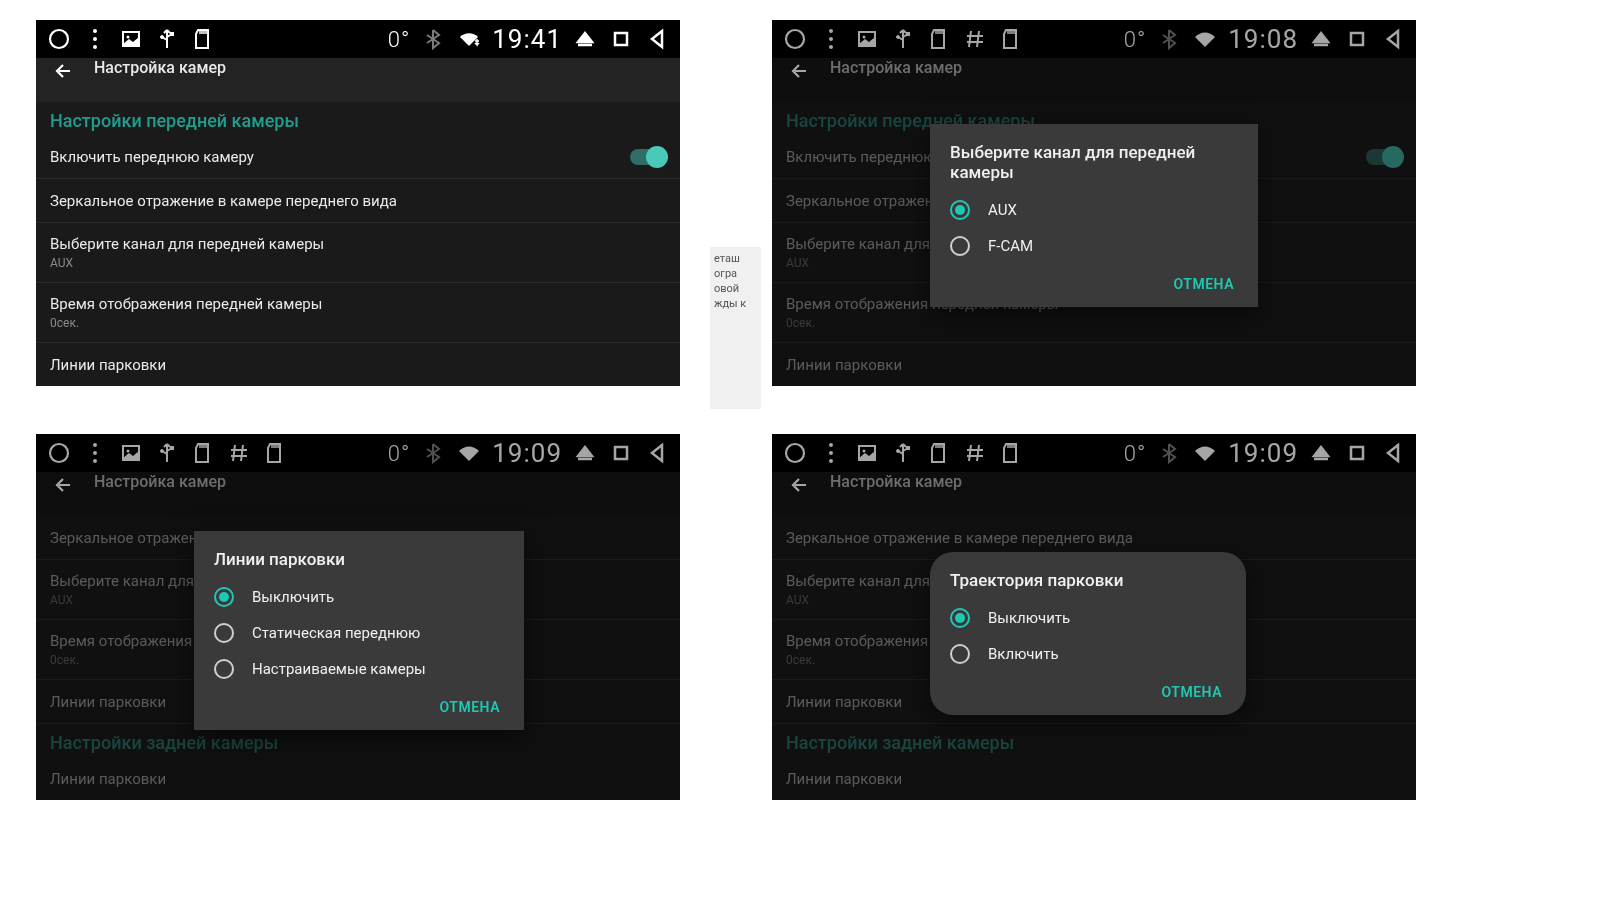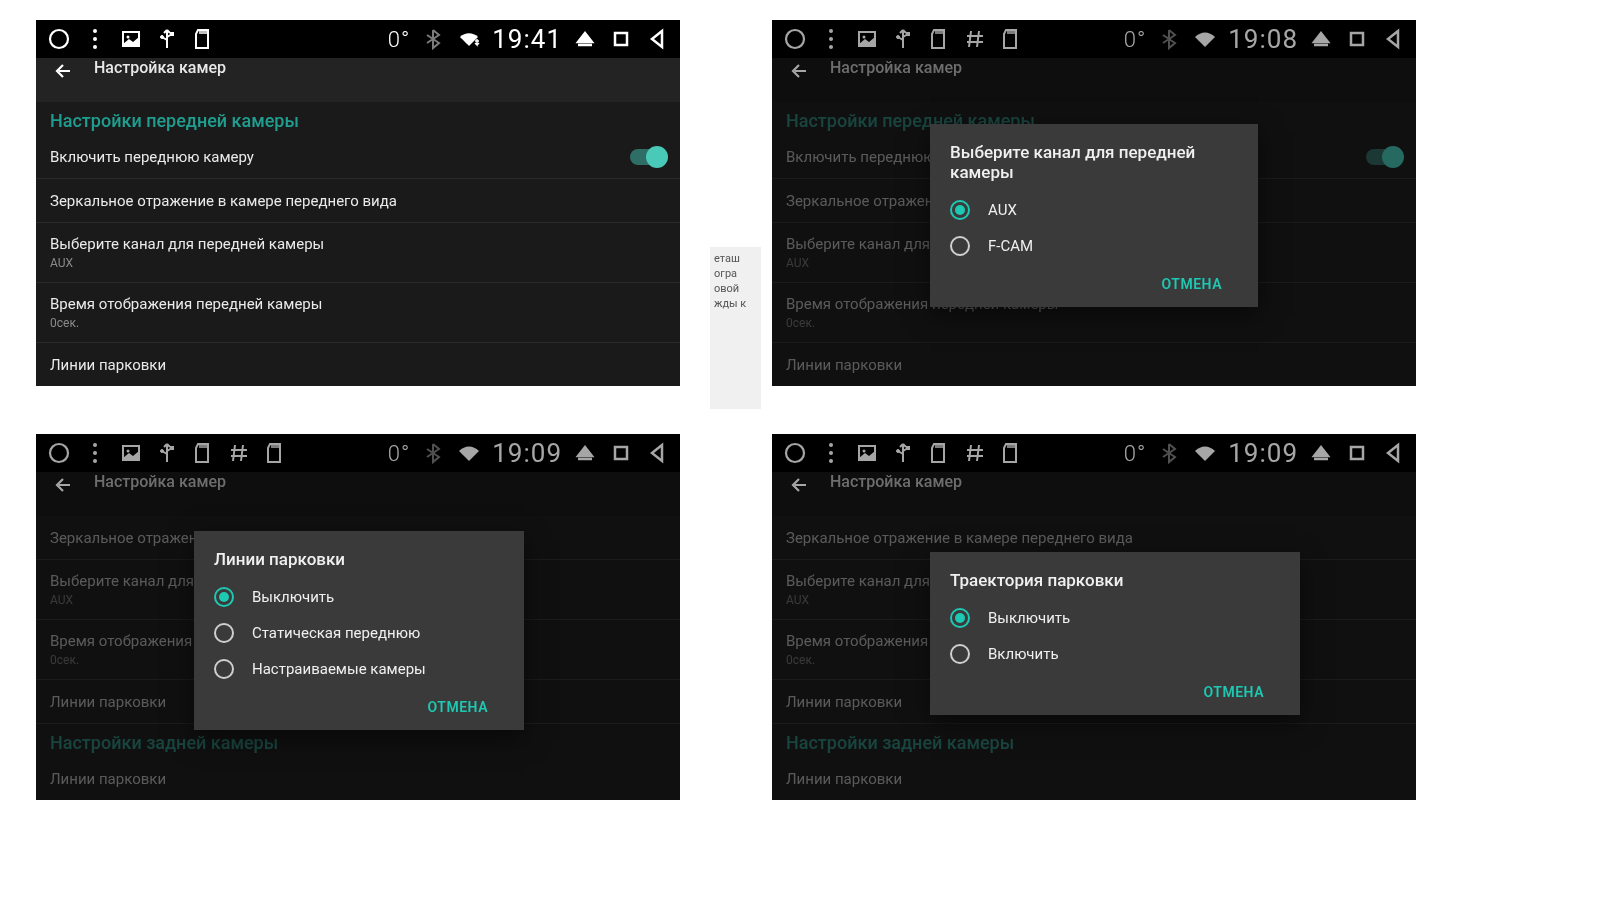--- a/index.html
+++ b/index.html
@@ -92,21 +92,21 @@
     padding: 8px 20px;
     font-size:15px;
   }
   .rad {
     width:20px; height:20px; border-radius:50%;
     border:2px solid #cfcfcf;
     display:flex; align-items:center; justify-content:center;
   }
   .rad.on { border-color:#1ec9b4; }
   .rad.on:after{ content:""; width:10px; height:10px; border-radius:50%; background:#1ec9b4;}
-  .dact { text-align:right; padding: 10px 36px 4px;}
+  .dact { text-align:right; padding: 10px 24px 4px;}
   .dact span { color:#1ec9b4; font-size:14px; font-weight:600; letter-spacing:.5px;}
   .frag {
     position:absolute;
     background:#f0f0f0; color:#555;
     font-size:11px; line-height:15px;
     padding:4px;
     text-align:left;
   }
 </style>
 </head>
@@ -603,21 +603,21 @@
   <div class="sect dim">Настройки задней камеры</div>
   <div class="row dim">
     <div class="txt">
         <div class="pri">Линии парковки</div>
       </div>
   </div>
   <div class="row dim">
     
   </div>
   <div class="overlay"></div>
-  <div class="dialog" style="left:158px; top:118px; width:370px;">
+  <div class="dialog" style="left:158px; top:118px; width:316px;border-radius:23px;">
     <div class="dtitle">Траектория парковки</div>
     <div class="opt">
         <span class="rad on"></span>
         <span>Выключить</span>
       </div>
     <div class="opt">
         <span class="rad"></span>
         <span>Включить</span>
       </div>
     <div class="dact"><span>ОТМЕНА</span></div>

